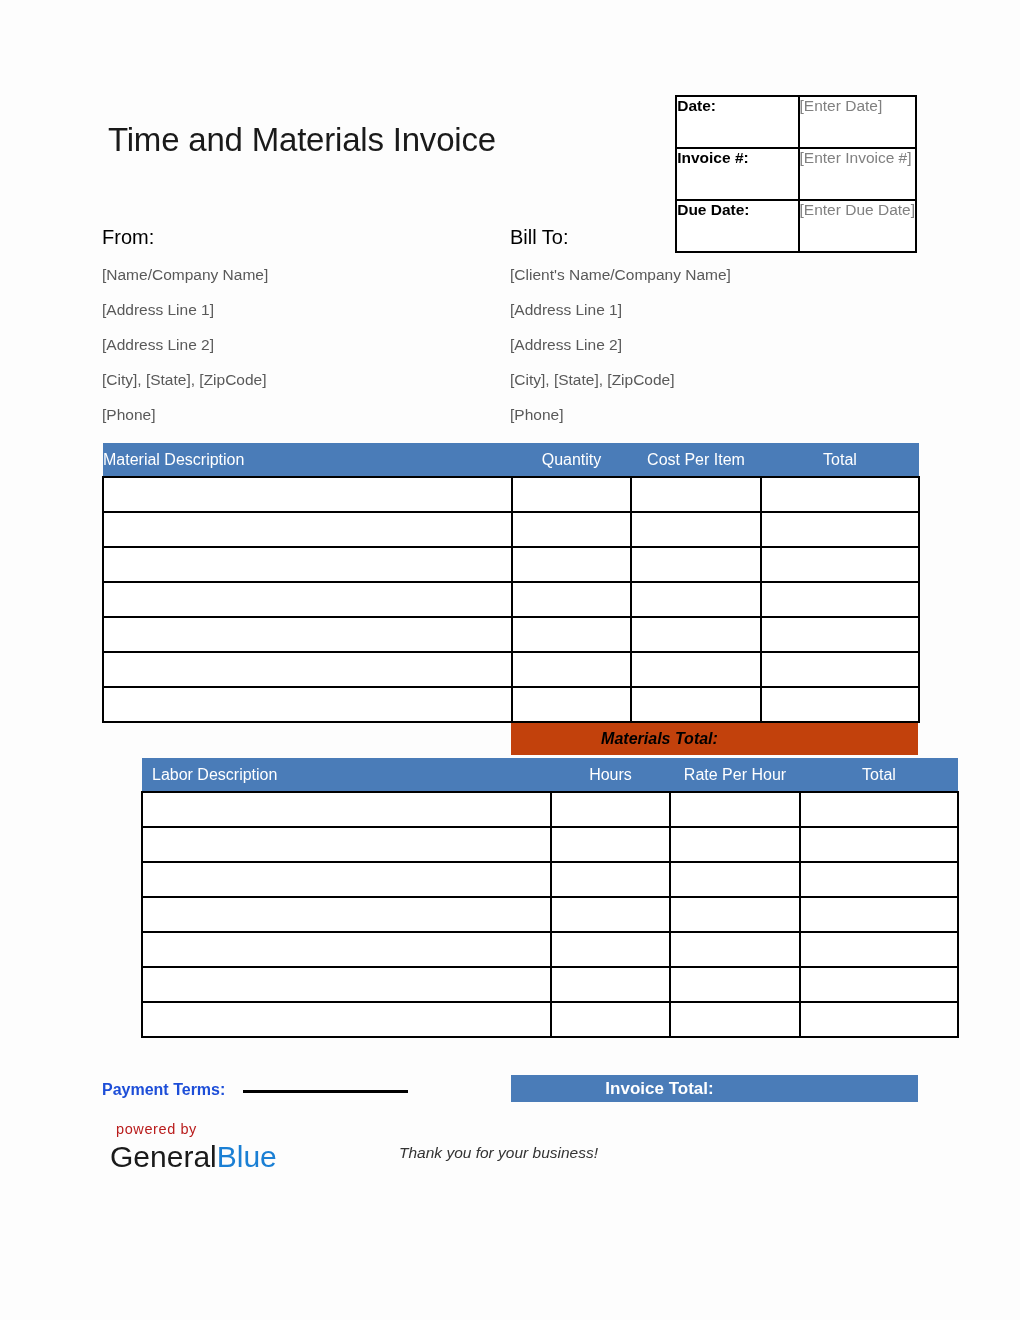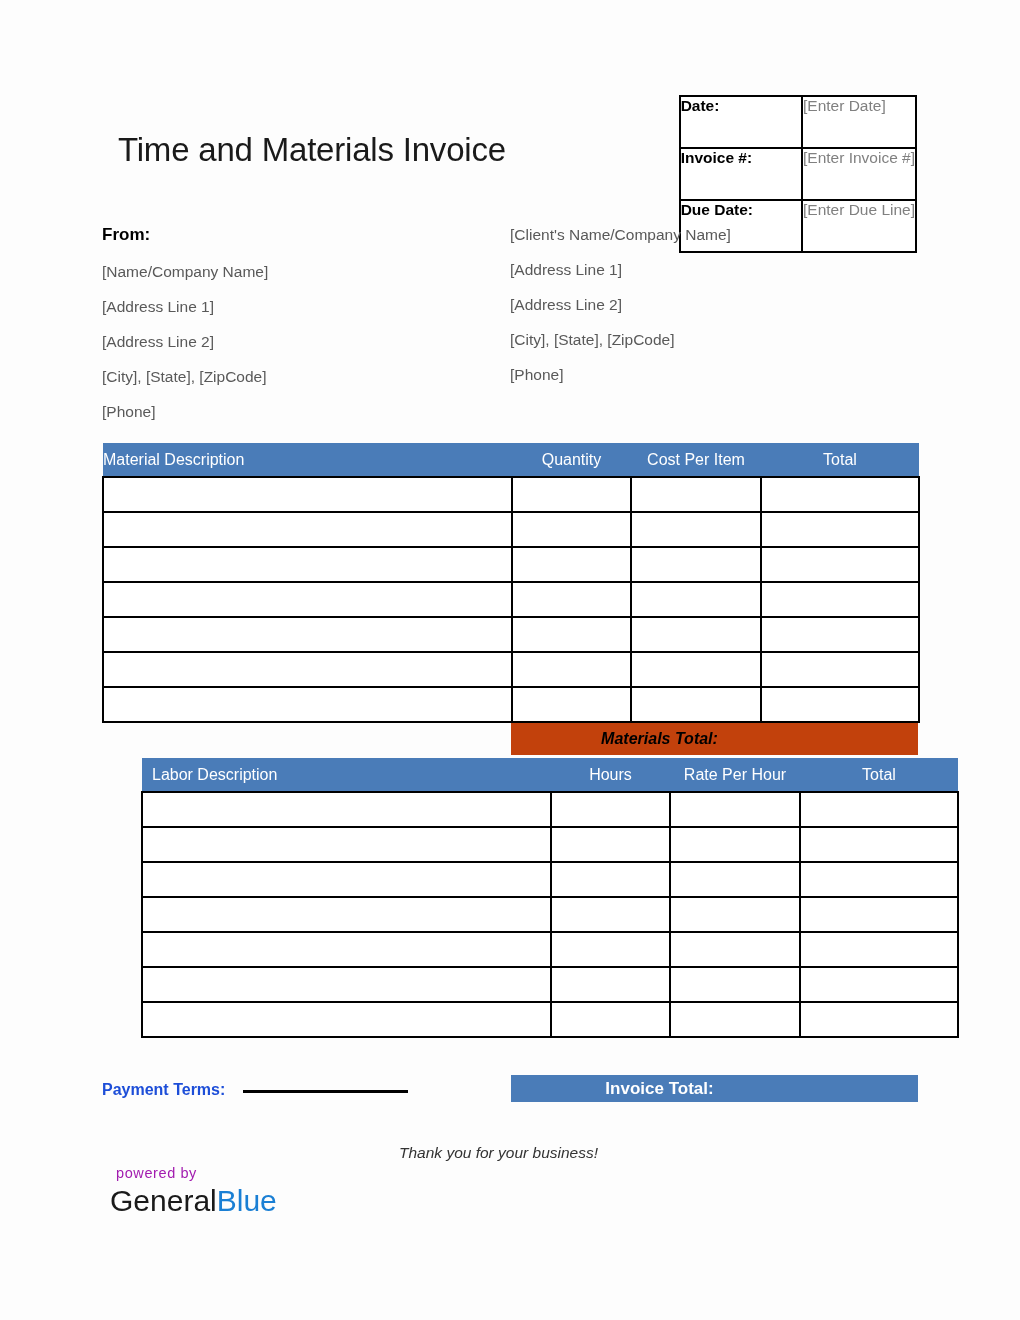--- a/index.html
+++ b/index.html
@@ -31,21 +31,21 @@
     width: 816px;
     display: flex;
     align-items: flex-start;
     justify-content: space-between;
   }
   .invoice-title {
     font-size: 33px;
     font-weight: 400;
     color: #1a1a1a;
     letter-spacing: -0.2px;
-    margin: 16px;
+    margin: 6px;
     padding-top: 20px;
     white-space: nowrap;
   }
   .meta-table {
     border-collapse: collapse;
     margin-right: 1px;
   }
   .meta-table td {
     font-size: 15.5px;
     padding: 0 0 17px 0;
@@ -69,22 +69,22 @@
     position: absolute;
     left: 102px;
     top: 226px;
     width: 816px;
     display: flex;
   }
   .party {
     width: 408px;
   }
   .party-title {
-    font-size: 17px;
-    font-weight: bold;
+    font-size: 20px;
+    font-weight: normal;
     color: #000000;
     margin: 0 0 18px 0;
     line-height: 1.1;
   }
   .party-line {
     font-size: 15.5px;
     color: #595959;
     margin: 0 0 18px 0;
     line-height: 1.1;
   }
@@ -199,26 +199,25 @@
     color: #ffffff;
   }
 
   .brand {
     position: absolute;
     left: 110px;
     top: 1122px;
   }
   .brand-powered {
     font-size: 14.5px;
-    color: #a21caf;
+    color: #b91c1c;
     letter-spacing: 0.6px;
     line-height: 1.1;
     margin-bottom: 3px;
     padding-left: 6px;
-    margin-top: 44px;
   }
   .brand-name {
     font-size: 30px;
     line-height: 1.05;
     white-space: nowrap;
   }
   .brand-general { color: #1a1a1a; }
   .brand-blue { color: #1a7fd4; }
 
   .thankyou {
@@ -244,38 +243,39 @@
         <tr>
           <td class="meta-label">Date:</td>
           <td class="meta-value">[Enter Date]</td>
         </tr>
         <tr>
           <td class="meta-label">Invoice #:</td>
           <td class="meta-value">[Enter Invoice #]</td>
         </tr>
         <tr>
           <td class="meta-label">Due Date:</td>
-          <td class="meta-value">[Enter Due Line]</td>
+          <td class="meta-value">[Enter Due Date]</td>
         </tr>
       </tbody>
     </table>
   </div>
 
   <div class="parties">
 
     <div class="party">
       <p class="party-title">From:</p>
       <p class="party-line">[Name/Company Name]</p>
       <p class="party-line">[Address Line 1]</p>
       <p class="party-line">[Address Line 2]</p>
       <p class="party-line">[City], [State], [ZipCode]</p>
       <p class="party-line">[Phone]</p>
     </div>
 
     <div class="party">
+      <p class="party-title">Bill To:</p>
       <p class="party-line">[Client's Name/Company Name]</p>
       <p class="party-line">[Address Line 1]</p>
       <p class="party-line">[Address Line 2]</p>
       <p class="party-line">[City], [State], [ZipCode]</p>
       <p class="party-line">[Phone]</p>
     </div>
 
   </div>
 
   <div class="table-block" id="materials-block">

